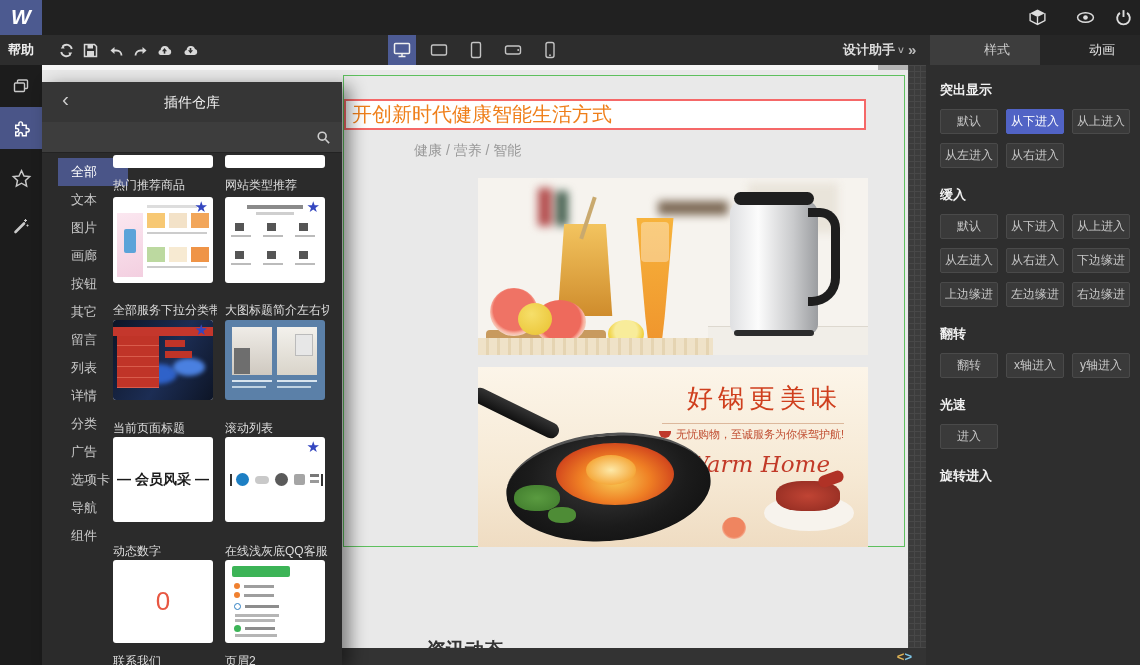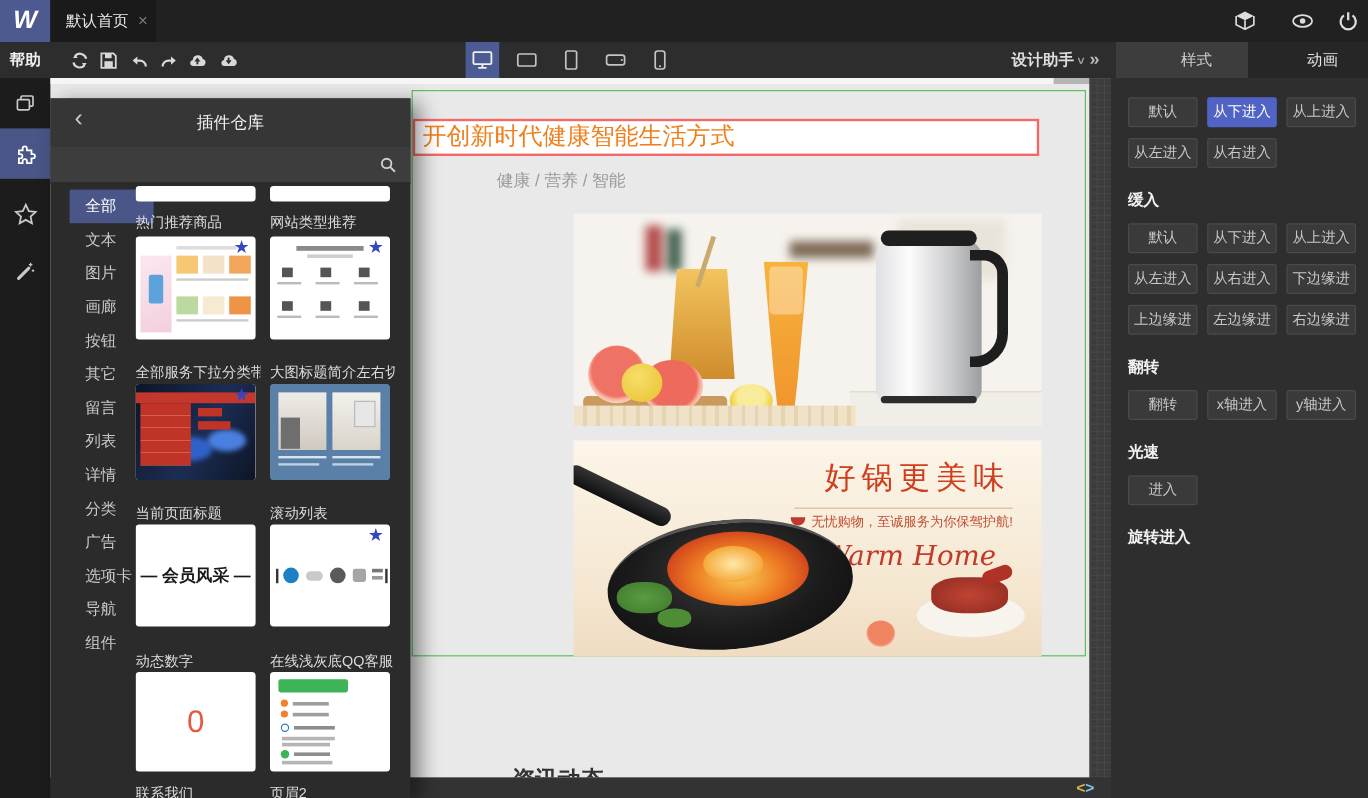--- a/index.html
+++ b/index.html
@@ -100,23 +100,20 @@
   .star{position:absolute;right:5px;top:2px;color:#3547c0;font-size:15px;line-height:15px;}
   .flexc{display:flex;align-items:center;justify-content:center;height:100%;}
 </style>
 </head>
 <body>
 
 <div class="stage">
 
   <div class="topbar">
     <div class="logo">W</div>
-    <div class="page-tab">
-      <span>默认首页</span><span class="tab-close">×</span>
-    </div>
     <span class="tb-icon" style="left:1028px;">
       <svg viewBox="0 0 18 18" width="19" height="19">
           <path d="M9 1.5 16 5 9 8.5 2 5z" fill="#ddd"></path>
           <path d="M2 5v7l7 3.5 7-3.5V5M9 8.5V15.5" fill="none" stroke="#ddd" stroke-width="1.3"></path>
         </svg>
     </span>
     <span class="tb-icon" style="left:1076px;">
       <svg viewBox="0 0 18 18" width="19" height="19">
           <ellipse cx="9" cy="9" rx="7.5" ry="4.6" fill="none" stroke="#ddd" stroke-width="1.4"></ellipse>
           <circle cx="9" cy="9" r="2.2" fill="#ddd"></circle>
@@ -295,20 +292,21 @@
     <div class="news-heading">资讯动态</div>
   </div>
 
   <div class="vscroll"></div>
   <div class="canvas-bottombar">
     <span class="code-open">&lt;</span><span class="code-close">&gt;</span>
   </div>
 
   <div class="right-panel">
     <div id="anim-sections">
+        <div class="anim-heading">突出显示</div>
         <div class="anim-grid">
           <div class="anim-btn">默认</div>
           <div class="anim-btn selected">从下进入</div>
           <div class="anim-btn">从上进入</div>
           <div class="anim-btn">从左进入</div>
           <div class="anim-btn">从右进入</div>
         </div>
         <div class="anim-heading">缓入</div>
         <div class="anim-grid">
           <div class="anim-btn">默认</div>

